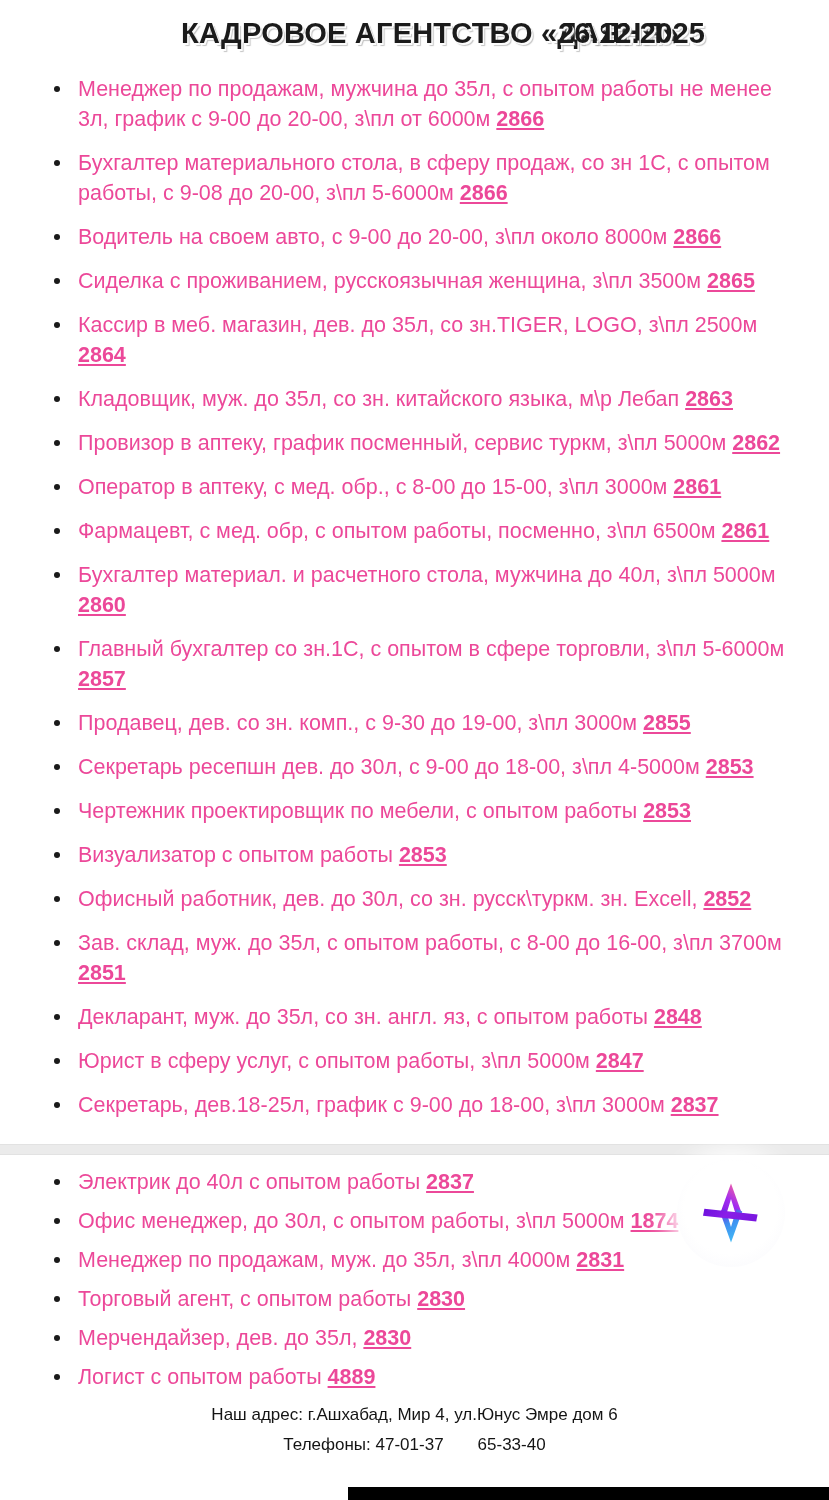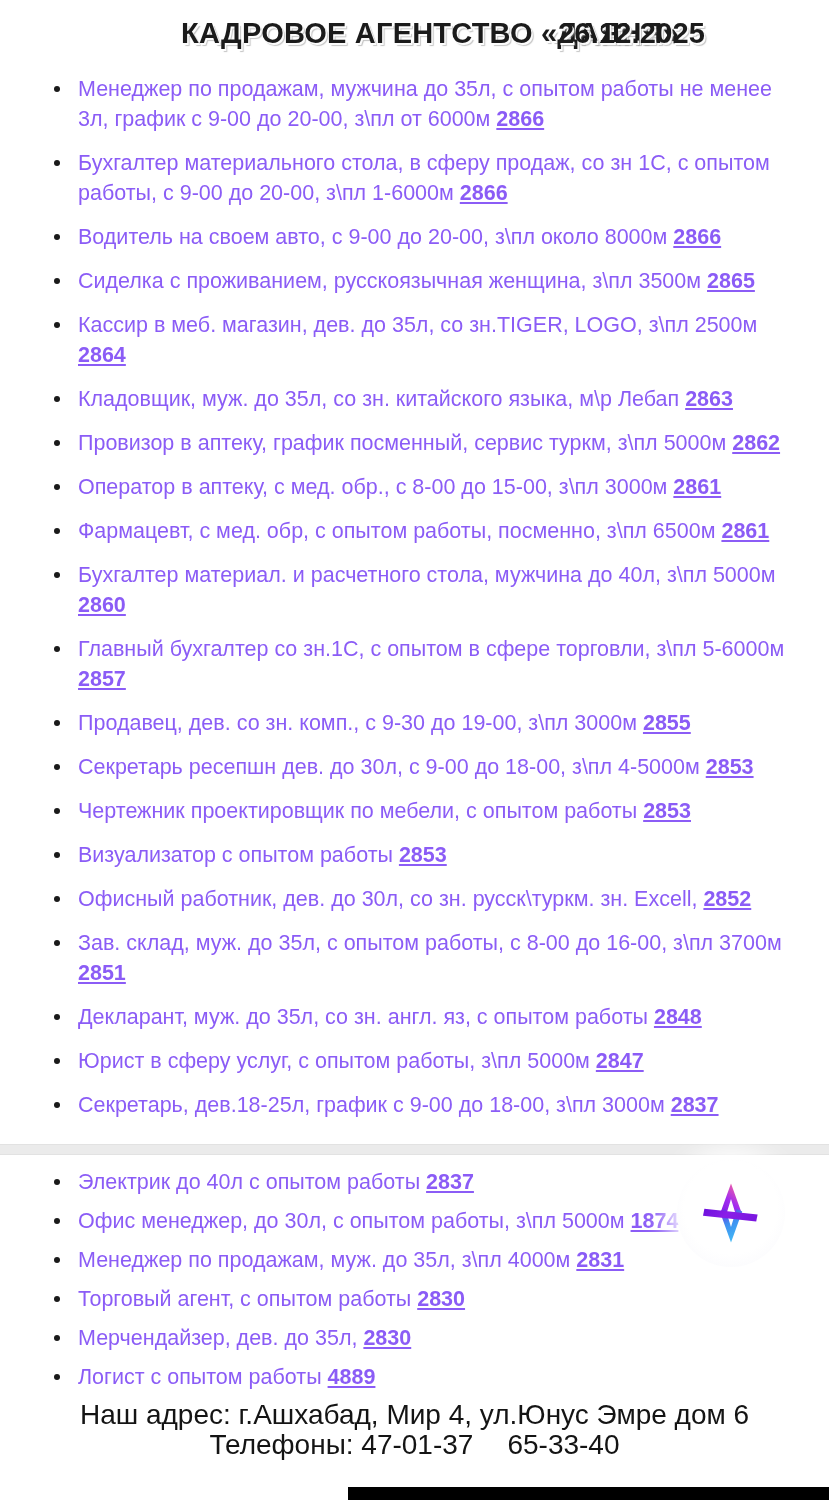--- a/index.html
+++ b/index.html
@@ -70,21 +70,21 @@
     list-style: none;
     margin: 0;
     padding: 0;
   }
   ul.job-list li {
     position: relative;
     padding-left: 78px;
     padding-right: 30px;
     font-size: 21.5px;
     line-height: 30px;
-    color: #8b5cf6;
+    color: #ec4899;
     margin-bottom: 14px;
   }
   .section-bottom ul.job-list li {
     margin-bottom: 9px;
   }
   ul.job-list li::before {
     content: "";
     position: absolute;
     left: 54px;
     top: 12px;
@@ -117,21 +117,21 @@
   }
   .logo-badge svg { display: block; }
 
   
   .footer {
     position: absolute;
     left: 0;
     bottom: 40px;
     width: 829px;
     text-align: center;
-    font-size: 28px;
+    font-size: 17px;
     line-height: 30px;
     color: #141414;
   }
   .footer div { white-space: pre; }
   .phones-gap { display: inline-block; width: 34px; }
 
   .bottom-bar {
     position: absolute;
     left: 348px;
     bottom: 0;
@@ -146,21 +146,21 @@
 <div class="header">
   <div class="header-title">КАДРОВОЕ АГЕНТСТВО «ДАЯНЯ»</div>
   <div class="header-date">26.12.2025</div>
 </div>
 
 <div class="listings">
 
   <div class="section section-top">
     <ul class="job-list">
         <li><span>Менеджер по продажам, мужчина до 35л, с опытом работы не менее 3л, график с 9-00 до 20-00, з\пл от 6000м </span><span class="code">2866</span></li>
-        <li><span>Бухгалтер материального стола, в сферу продаж, со зн 1С, с опытом работы, с 9-00 до 20-00, з\пл 1-6000м </span><span class="code">2866</span></li>
+        <li><span>Бухгалтер материального стола, в сферу продаж, со зн 1С, с опытом работы, с 9-08 до 20-00, з\пл 5-6000м </span><span class="code">2866</span></li>
         <li><span>Водитель на своем авто, с 9-00 до 20-00, з\пл около 8000м </span><span class="code">2866</span></li>
         <li><span>Сиделка с проживанием, русскоязычная женщина, з\пл 3500м </span><span class="code">2865</span></li>
         <li><span>Кассир в меб. магазин, дев. до 35л, со зн.TIGER, LOGO, з\пл 2500м </span><span class="code">2864</span></li>
         <li><span>Кладовщик, муж. до 35л, со зн. китайского языка, м\р Лебап </span><span class="code">2863</span></li>
         <li><span>Провизор в аптеку, график посменный, сервис туркм, з\пл 5000м </span><span class="code">2862</span></li>
         <li><span>Оператор в аптеку, с мед. обр., с 8-00 до 15-00, з\пл 3000м </span><span class="code">2861</span></li>
         <li><span>Фармацевт, с мед. обр, с опытом работы, посменно, з\пл 6500м </span><span class="code">2861</span></li>
         <li><span>Бухгалтер материал. и расчетного стола, мужчина до 40л, з\пл 5000м </span><span class="code">2860</span></li>
         <li><span>Главный бухгалтер со зн.1С, с опытом в сфере торговли, з\пл 5-6000м </span><span class="code">2857</span></li>
         <li><span>Продавец, дев. со зн. комп., с 9-30 до 19-00, з\пл 3000м </span><span class="code">2855</span></li>

